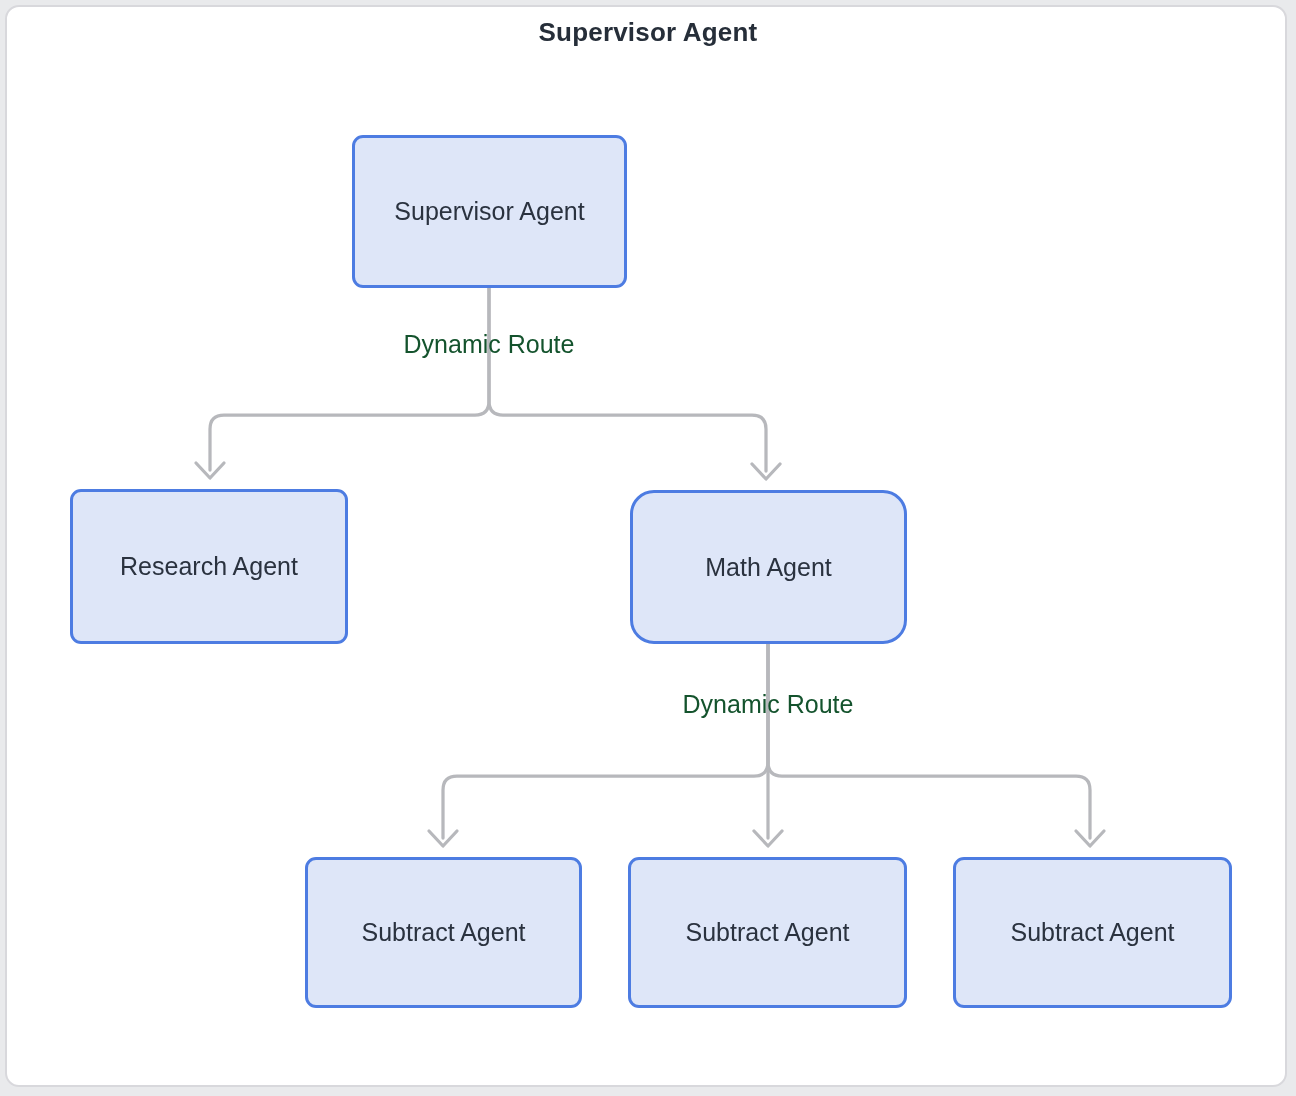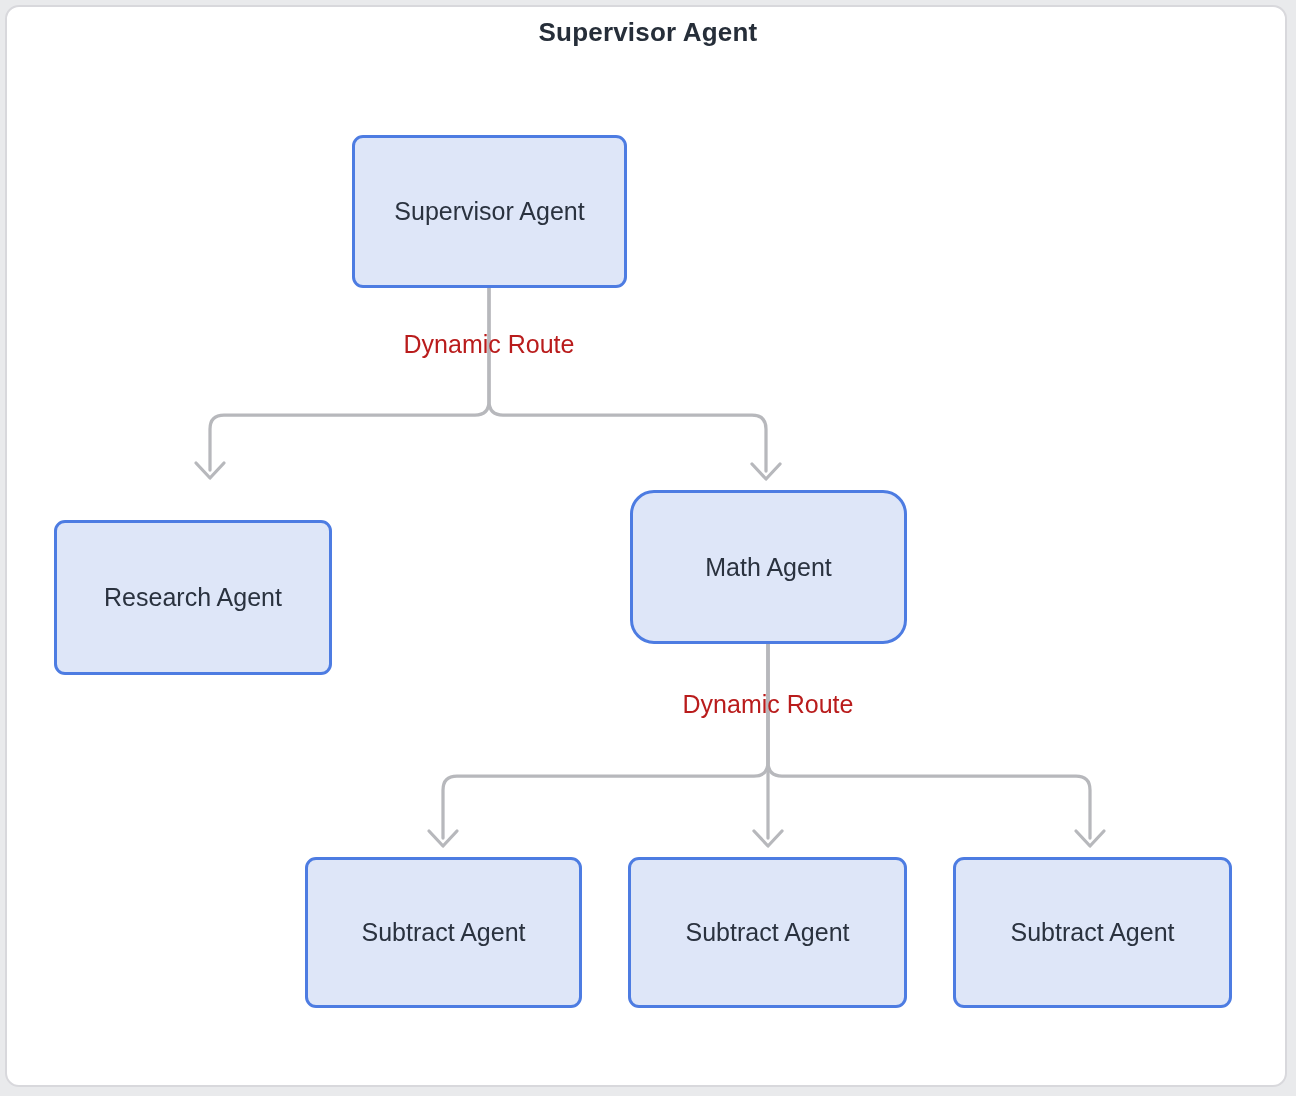--- a/index.html
+++ b/index.html
@@ -46,30 +46,30 @@
     background: #dee6f8;
     border: 3.5px solid #4d7ce2;
     border-radius: 11px;
     display: flex;
     align-items: center;
     justify-content: center;
     font-size: 25px;
     color: #2a323f;
   }
   .node-supervisor { left: 352px; top: 135px; width: 275px; height: 153px; }
-  .node-research   { left: 54px;  top: 489px; width: 278px; height: 155px; margin-top: 31px; }
+  .node-research   { left: 70px;  top: 489px; width: 278px; height: 155px; }
   .node-math       { left: 630px; top: 490px; width: 277px; height: 154px; border-radius: 24px; }
   .node-subtract1  { left: 305px; top: 857px; width: 277px; height: 151px; }
   .node-subtract2  { left: 628px; top: 857px; width: 279px; height: 151px; }
   .node-subtract3  { left: 953px; top: 857px; width: 279px; height: 151px; }
   .edge-label {
     position: absolute;
     transform: translate(-50%, -50%);
     font-size: 25px;
-    color: #b91c1c;
+    color: #14532d;
     white-space: nowrap;
     text-align: right;
   }
   .edge-label-1 { left: 489px; top: 344px; }
   .edge-label-2 { left: 768px; top: 704px; }
 </style>
 </head>
 <body>
 
 <div class="canvas"></div>

